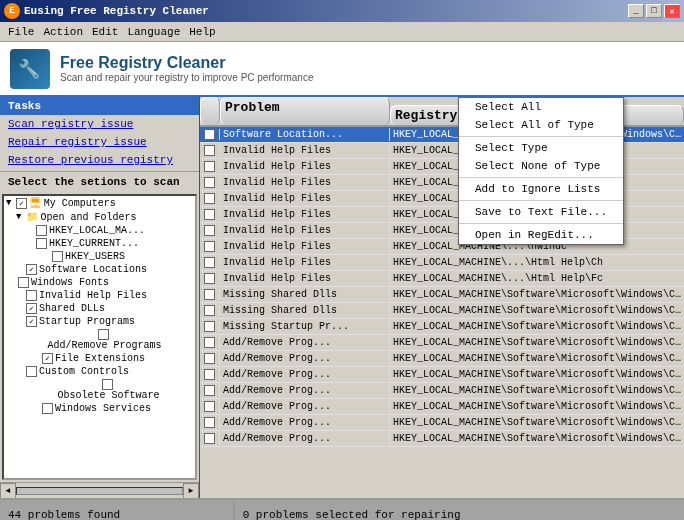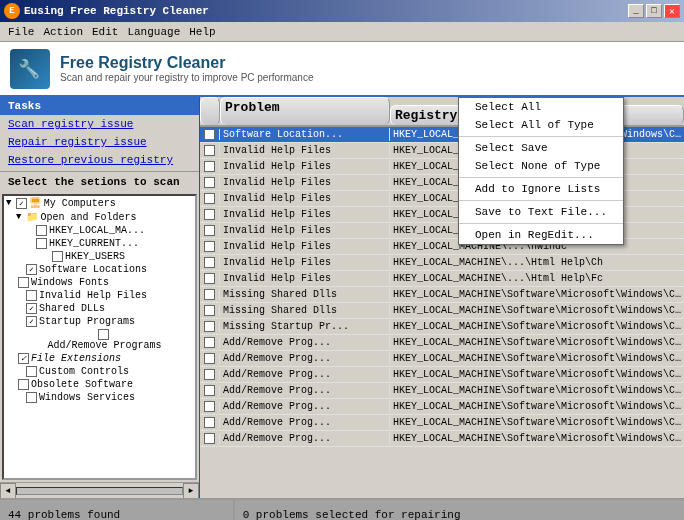--- a/index.html
+++ b/index.html
@@ -405,36 +405,36 @@
       <div class="tree-item" style="padding-left:12px;">
         <span class="tree-expand"> </span>
         <div class="tree-checkbox checked"></div>
         <span>Startup Programs</span>
       </div>
       <div class="tree-item" style="padding-left:12px;flex-direction:column;">
         <span class="tree-expand"> </span>
         <div class="tree-checkbox"></div>
         <span>Add/Remove Programs</span>
       </div>
-      <div class="tree-item" style="padding-left:4px;font-style:italic;">
+      <div class="tree-item" style="padding-left:28px;">
         <span class="tree-expand"> </span>
         <div class="tree-checkbox checked"></div>
         <span>File Extensions</span>
       </div>
       <div class="tree-item" style="padding-left:12px;">
         <span class="tree-expand"> </span>
         <div class="tree-checkbox"></div>
         <span>Custom Controls</span>
       </div>
-      <div class="tree-item" style="padding-left:4px;">
+      <div class="tree-item" style="padding-left:20px;flex-direction:column;">
         <span class="tree-expand"> </span>
         <div class="tree-checkbox"></div>
         <span>Obsolete Software</span>
       </div>
-      <div class="tree-item" style="padding-left:12px;">
+      <div class="tree-item" style="padding-left:28px;">
         <span class="tree-expand"> </span>
         <div class="tree-checkbox"></div>
         <span>Windows Services</span>
       </div>
     </div>
 
     <div class="tree-scroll-bar">
       <div class="tree-scroll-btn">◄</div>
       <div style="flex:1;height:8px;background:#c0c0c0;border:1px inset #888;"></div>
       <div class="tree-scroll-btn">►</div>
@@ -591,21 +591,21 @@
           </div>
         <div class="td-cell td-problem">Add/Remove Prog...</div>
         <div class="td-cell td-regkey">HKEY_LOCAL_MACHINE\Software\Microsoft\Windows\CurrentVers</div>
       </div>
     </div>
 
     <div class="context-menu">
       <div class="ctx-item">Select All</div>
       <div class="ctx-item">Select All of Type</div>
       <div class="ctx-divider"></div>
-      <div class="ctx-item">Select Save</div>
+      <div class="ctx-item">Select Type</div>
       <div class="ctx-item">Select None of Type</div>
       <div class="ctx-divider"></div>
       <div class="ctx-item">Add to Ignore Lists</div>
       <div class="ctx-divider"></div>
       <div class="ctx-item">Save to Text File...</div>
       <div class="ctx-divider"></div>
       <div class="ctx-item">Open in RegEdit...</div>
     </div>
   </div>
 </div>

